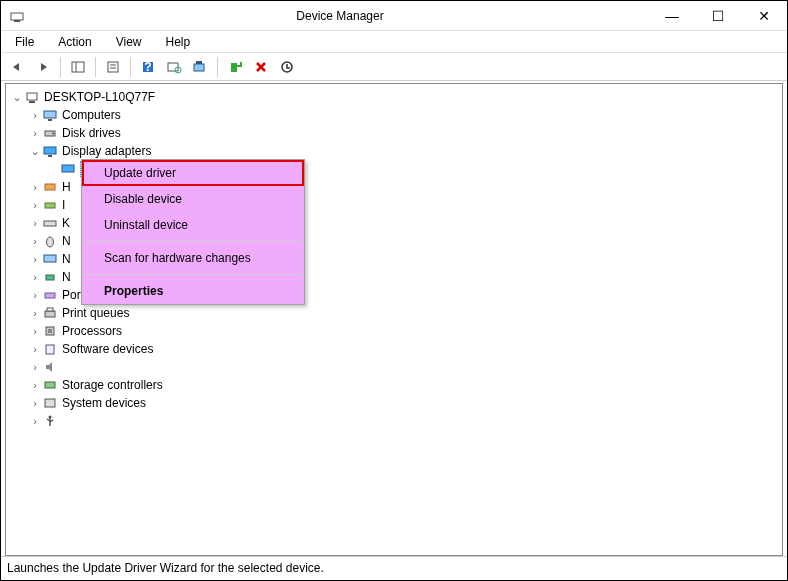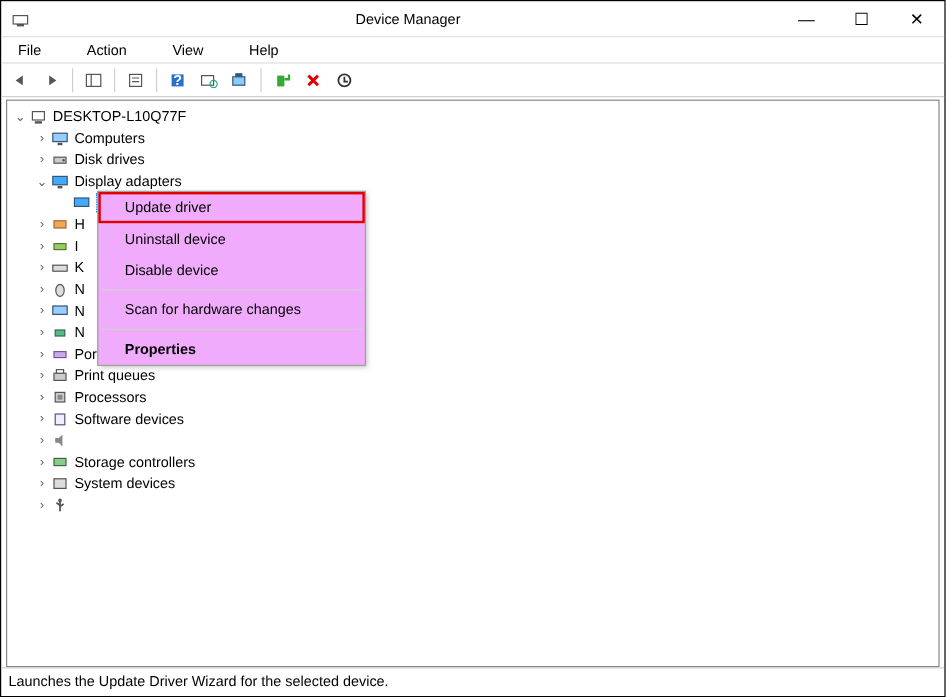--- a/index.html
+++ b/index.html
@@ -2,21 +2,21 @@
 <html><head>
 <meta charset="utf-8">
 <style>
 * { margin: 0; padding: 0; box-sizing: border-box; font-family: "Segoe UI", Tahoma, sans-serif; font-size: 12px; }
 body { background: #fff; width: 788px; height: 581px; position: relative; border: 1px solid #000; }
 .titlebar { height: 30px; display: flex; align-items: center; padding: 0 0 0 8px; border-bottom: 1px solid #e0e0e0; }
 .titlebar .app-icon { width: 16px; height: 16px; margin-right: 6px; display:inline-flex; align-items:center; justify-content:center; }
 .titlebar .title { flex: 1; font-size: 12px; text-align: center; }
 .titlebar .win-controls { display: flex; }
 .titlebar .win-btn { width: 46px; height: 30px; display: flex; align-items: center; justify-content: center; font-size: 14px; cursor: default; }
-.menubar { height: 22px; display: flex; align-items: center; padding: 0 6px; gap: 22px; border-bottom: 1px solid #e0e0e0; }
+.menubar { height: 22px; display: flex; align-items: center; padding: 0 6px; gap: 8px; border-bottom: 1px solid #e0e0e0; }
 .menubar .menu-item { padding: 2px 8px; cursor: default; }
 .toolbar { height: 28px; display: flex; align-items: center; padding: 0 4px; gap: 2px; border-bottom: 1px solid #d0d0d0; }
 .toolbar .tb-btn { width: 24px; height: 24px; display: flex; align-items: center; justify-content: center; border: 1px solid transparent; cursor: default; }
 .toolbar .tb-sep { width: 1px; height: 20px; background: #d0d0d0; margin: 0 3px; }
 .tree-container { position: absolute; top: 82px; bottom: 24px; left: 4px; right: 4px; border: 1px solid #888; overflow: auto; padding: 4px 0; }
 .tree-row { display: flex; align-items: center; height: 18px; padding-left: 0; cursor: default; white-space: nowrap; }
 .tree-row .expander { width: 14px; display: inline-flex; justify-content: center; color: #666; font-size: 11px; }
 .tree-row .dev-icon { width: 16px; height: 16px; margin-right: 4px; display:inline-flex; align-items:center; justify-content:center; }
 .tree-row .label { }
 .tree-row.selected .label { background: #cce8ff; border: 1px dotted #3399ff; padding: 0 1px; }
@@ -301,22 +301,22 @@
           <circle cx="7" cy="3" r="1.5" fill="#555"></circle>
           <line x1="7" y1="7" x2="4" y2="5" stroke="#555" stroke-width="1.5"></line>
           <line x1="7" y1="8" x2="10" y2="6" stroke="#555" stroke-width="1.5"></line>
         </svg>
       </span>
   </div>
 </div>
 
 <div class="context-menu">
   <div class="cm-item highlighted">Update driver</div>
+  <div class="cm-item">Disable device</div>
   <div class="cm-item">Uninstall device</div>
-  <div class="cm-item">Disable device</div>
   <div class="cm-sep"></div>
   <div class="cm-item">Scan for hardware changes</div>
   <div class="cm-sep"></div>
   <div class="cm-item bold">Properties</div>
 </div>
 
 <div class="statusbar">
   <span>Launches the Update Driver Wizard for the selected device.</span>
 </div>
 

